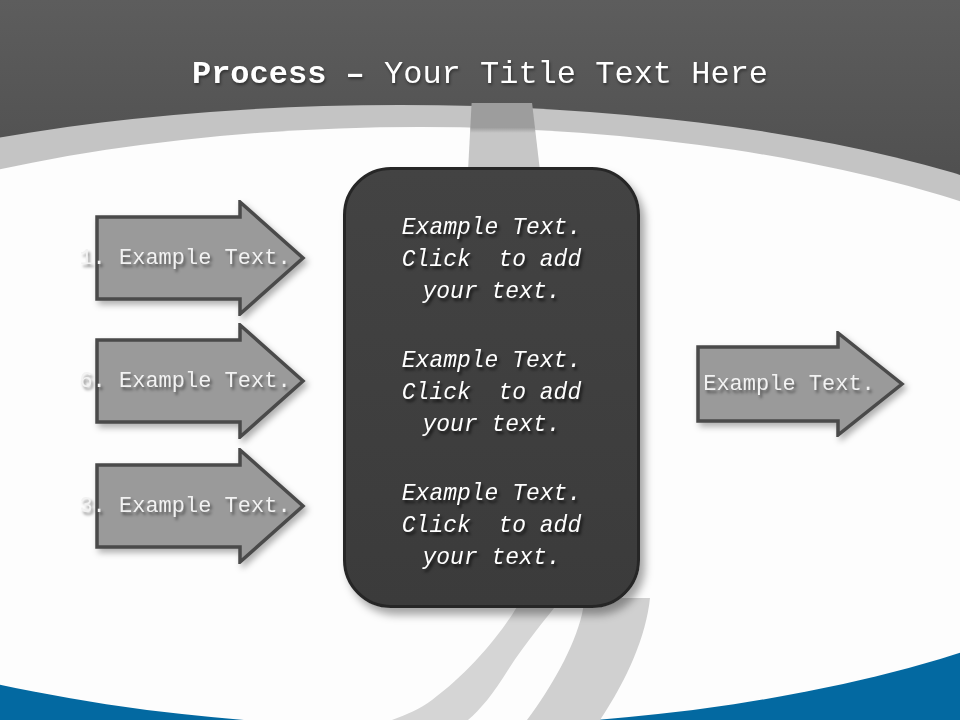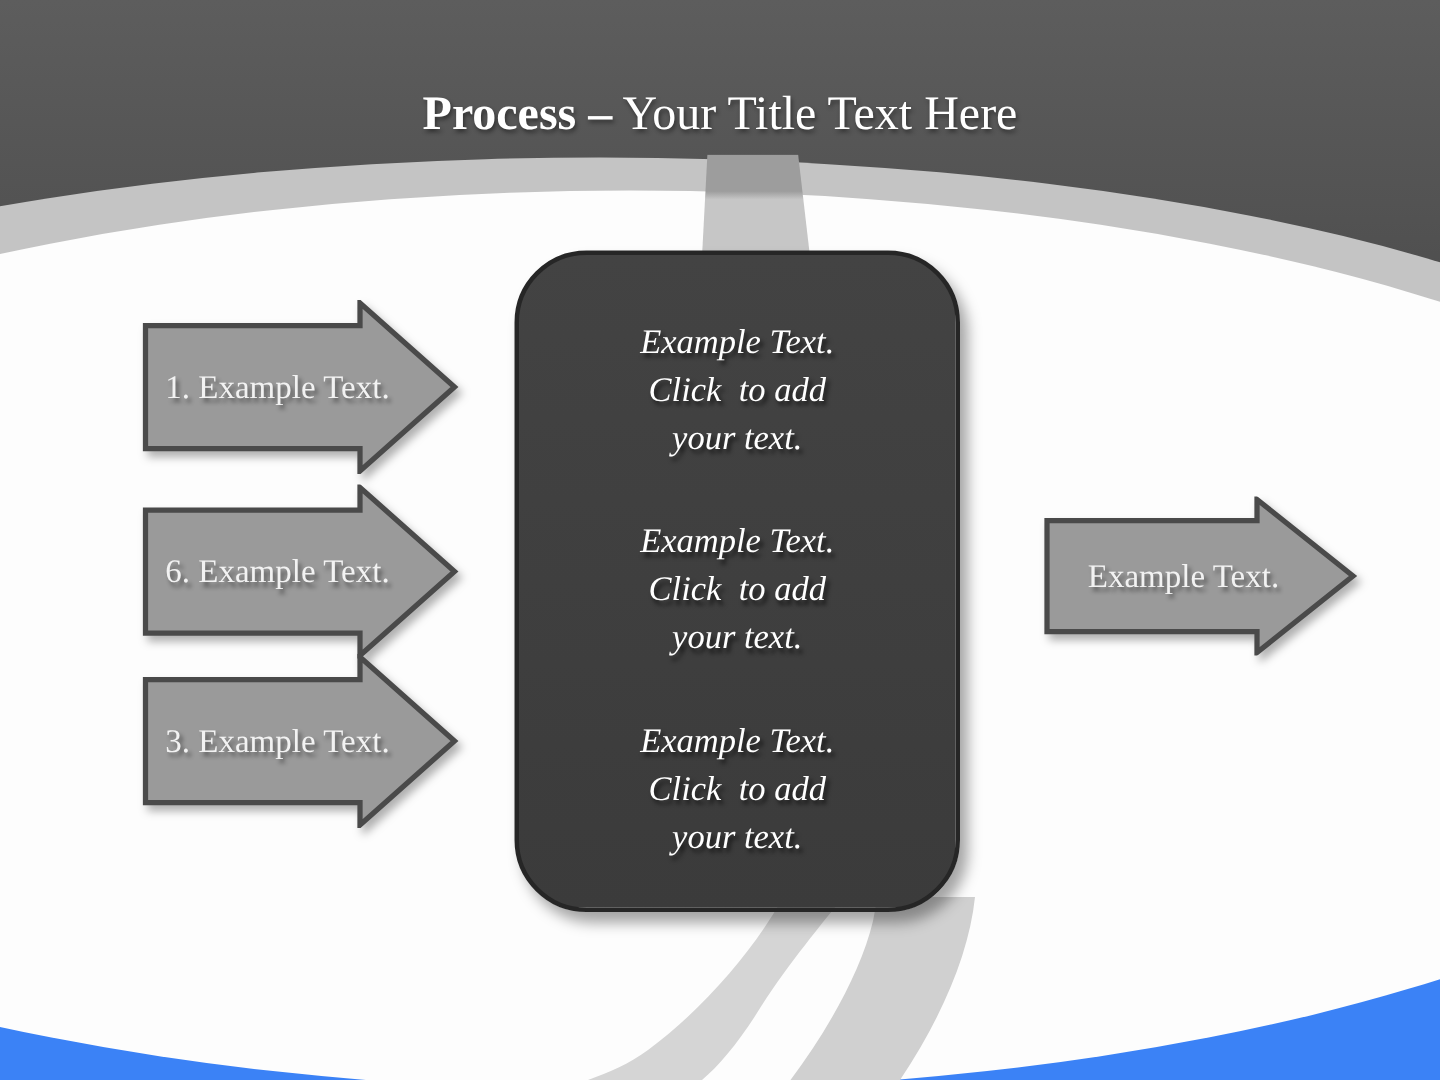--- a/index.html
+++ b/index.html
@@ -1,19 +1,19 @@
 <!DOCTYPE html>
 <html><head>
 <meta charset="utf-8">
 <style>
   html,body{margin:0;padding:0;background:#888;}
   .stage{
     position:relative;width:960px;height:720px;overflow:hidden;
-    background:#3b82f6;
-    font-family:Liberation Serif, serif;
+    background:#0369a1;
+    font-family:Liberation Mono, monospace;
   }
   
   .header-band{
     position:absolute;left:0;top:0;width:960px;height:300px;z-index:1;
     background:linear-gradient(180deg,#5d5d5d 0%,#535353 45%,#454545 100%);
   }
   .arc-band{
     position:absolute;left:-380px;top:105px;width:1560px;height:460px;
     border-radius:50%;background:#c4c4c4;z-index:2;
   }
@@ -93,21 +93,21 @@
     <div class="arrow-label">1. Example Text.</div>
   </div>
 
   <div class="proc-arrow" style="left:94px;top:323px;">
     <svg width="212" height="116" viewBox="0 0 212 116">
       <polygon class="arrow-shape" points="3,17 146,17 146,2 209,58 146,114 146,99 3,99"></polygon>
     </svg>
     <div class="arrow-label">6. Example Text.</div>
   </div>
 
-  <div class="proc-arrow" style="left:94px;top:436px;">
+  <div class="proc-arrow" style="left:94px;top:448px;">
     <svg width="212" height="116" viewBox="0 0 212 116">
       <polygon class="arrow-shape" points="3,17 146,17 146,2 209,58 146,114 146,99 3,99"></polygon>
     </svg>
     <div class="arrow-label">3. Example Text.</div>
   </div>
 
   <div class="content-box">
     <div class="text-block">
       <div class="line">Example Text.</div>
       <div class="line">Click  to add</div>

